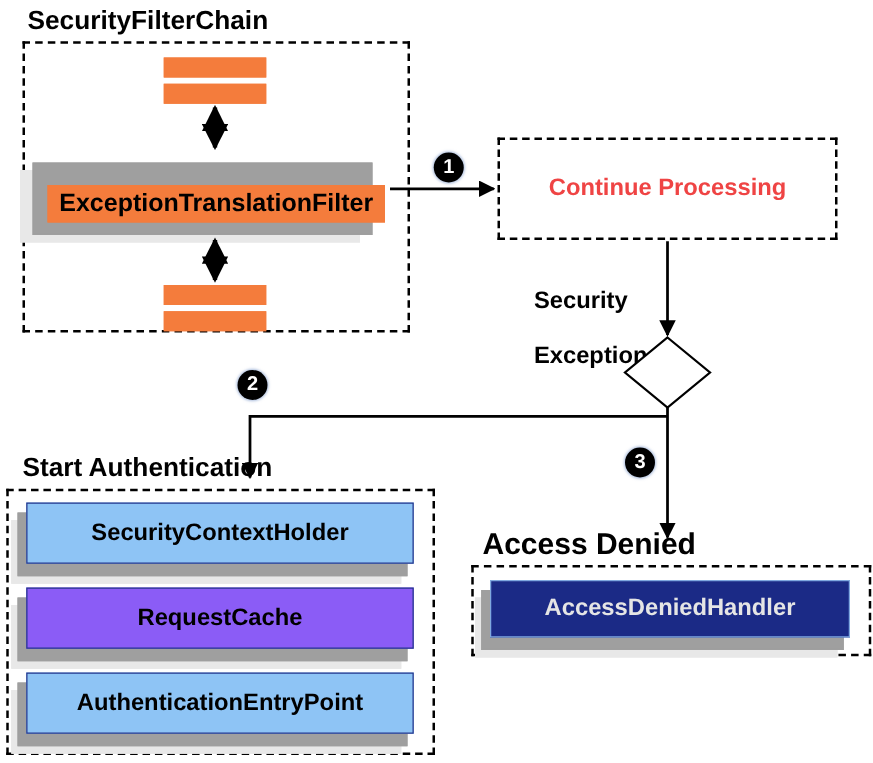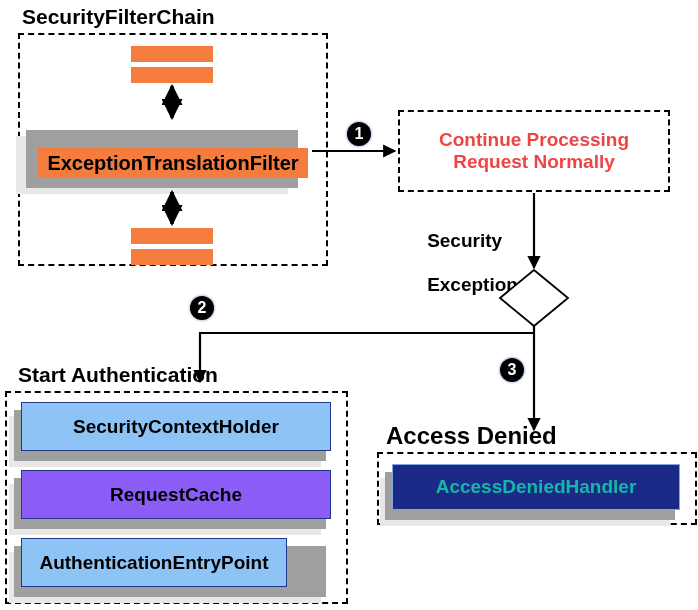--- a/index.html
+++ b/index.html
@@ -72,21 +72,21 @@
     color: #000000;
   }
   .card.taupe .face {
     background: #8b5cf6;
     border: 1.5px solid #24368c;
     color: #000000;
   }
   .card.navy .face {
     background: #1b2a86;
     border: 1.5px solid #7fa8e0;
-    color: #14b8a6;
+    color: #e5e5e5;
   }
   .bar {
     position: absolute;
     background: #f47c3c;
     border: 1px solid #f47c3c;
     box-sizing: border-box;
   }
   .dashed-box {
     position: absolute;
     border: 2.5px dashed #000000;
@@ -149,21 +149,20 @@
       <span>ExceptionTranslationFilter</span>
     </div>
   </div>
 
   <div class="bar" style="left:131px; top:228px; width:82px; height:16px;"></div>
   <div class="bar" style="left:131px; top:249px; width:82px; height:16px;"></div>
 
   <div class="dashed-box" style="left:398px; top:110px; width:272px; height:82px; font-size:19px;">
     <div>
       <span>Continue Processing</span><br>
-      <span>Request Normally</span>
     </div>
   </div>
 
   <div class="label" style="left:406px; top:208px; font-size:19px; text-align:left;">
     <span>Security</span><br>
     <span>Exception</span>
   </div>
 
   <div class="group-title" style="left:18px; top:364px; font-size:21px;">Start Authentication</div>
 
@@ -178,21 +177,21 @@
   </div>
 
   <div class="card taupe" style="left:21px; top:470px; width:310px; height:49px; font-size:19px;">
     <div class="shadow2" style="left:-12px; top:14px; width:310px; height:49px;"></div>
     <div class="shadow1" style="left:-7px; top:8px; width:310px; height:49px;"></div>
     <div class="face">
       <span>RequestCache</span>
     </div>
   </div>
 
-  <div class="card blue" style="left:21px; top:538px; width:266px; height:49px; font-size:19px;">
+  <div class="card blue" style="left:21px; top:538px; width:310px; height:49px; font-size:19px;">
     <div class="shadow2" style="left:-12px; top:14px; width:310px; height:49px;"></div>
     <div class="shadow1" style="left:-7px; top:8px; width:310px; height:49px;"></div>
     <div class="face">
       <span>AuthenticationEntryPoint</span>
     </div>
   </div>
 
   <div class="group-title" style="left:386px; top:424px; font-size:24px;">Access Denied</div>
 
   <div class="dashed-group" style="left:377px; top:452px; width:320px; height:73px;"></div>

